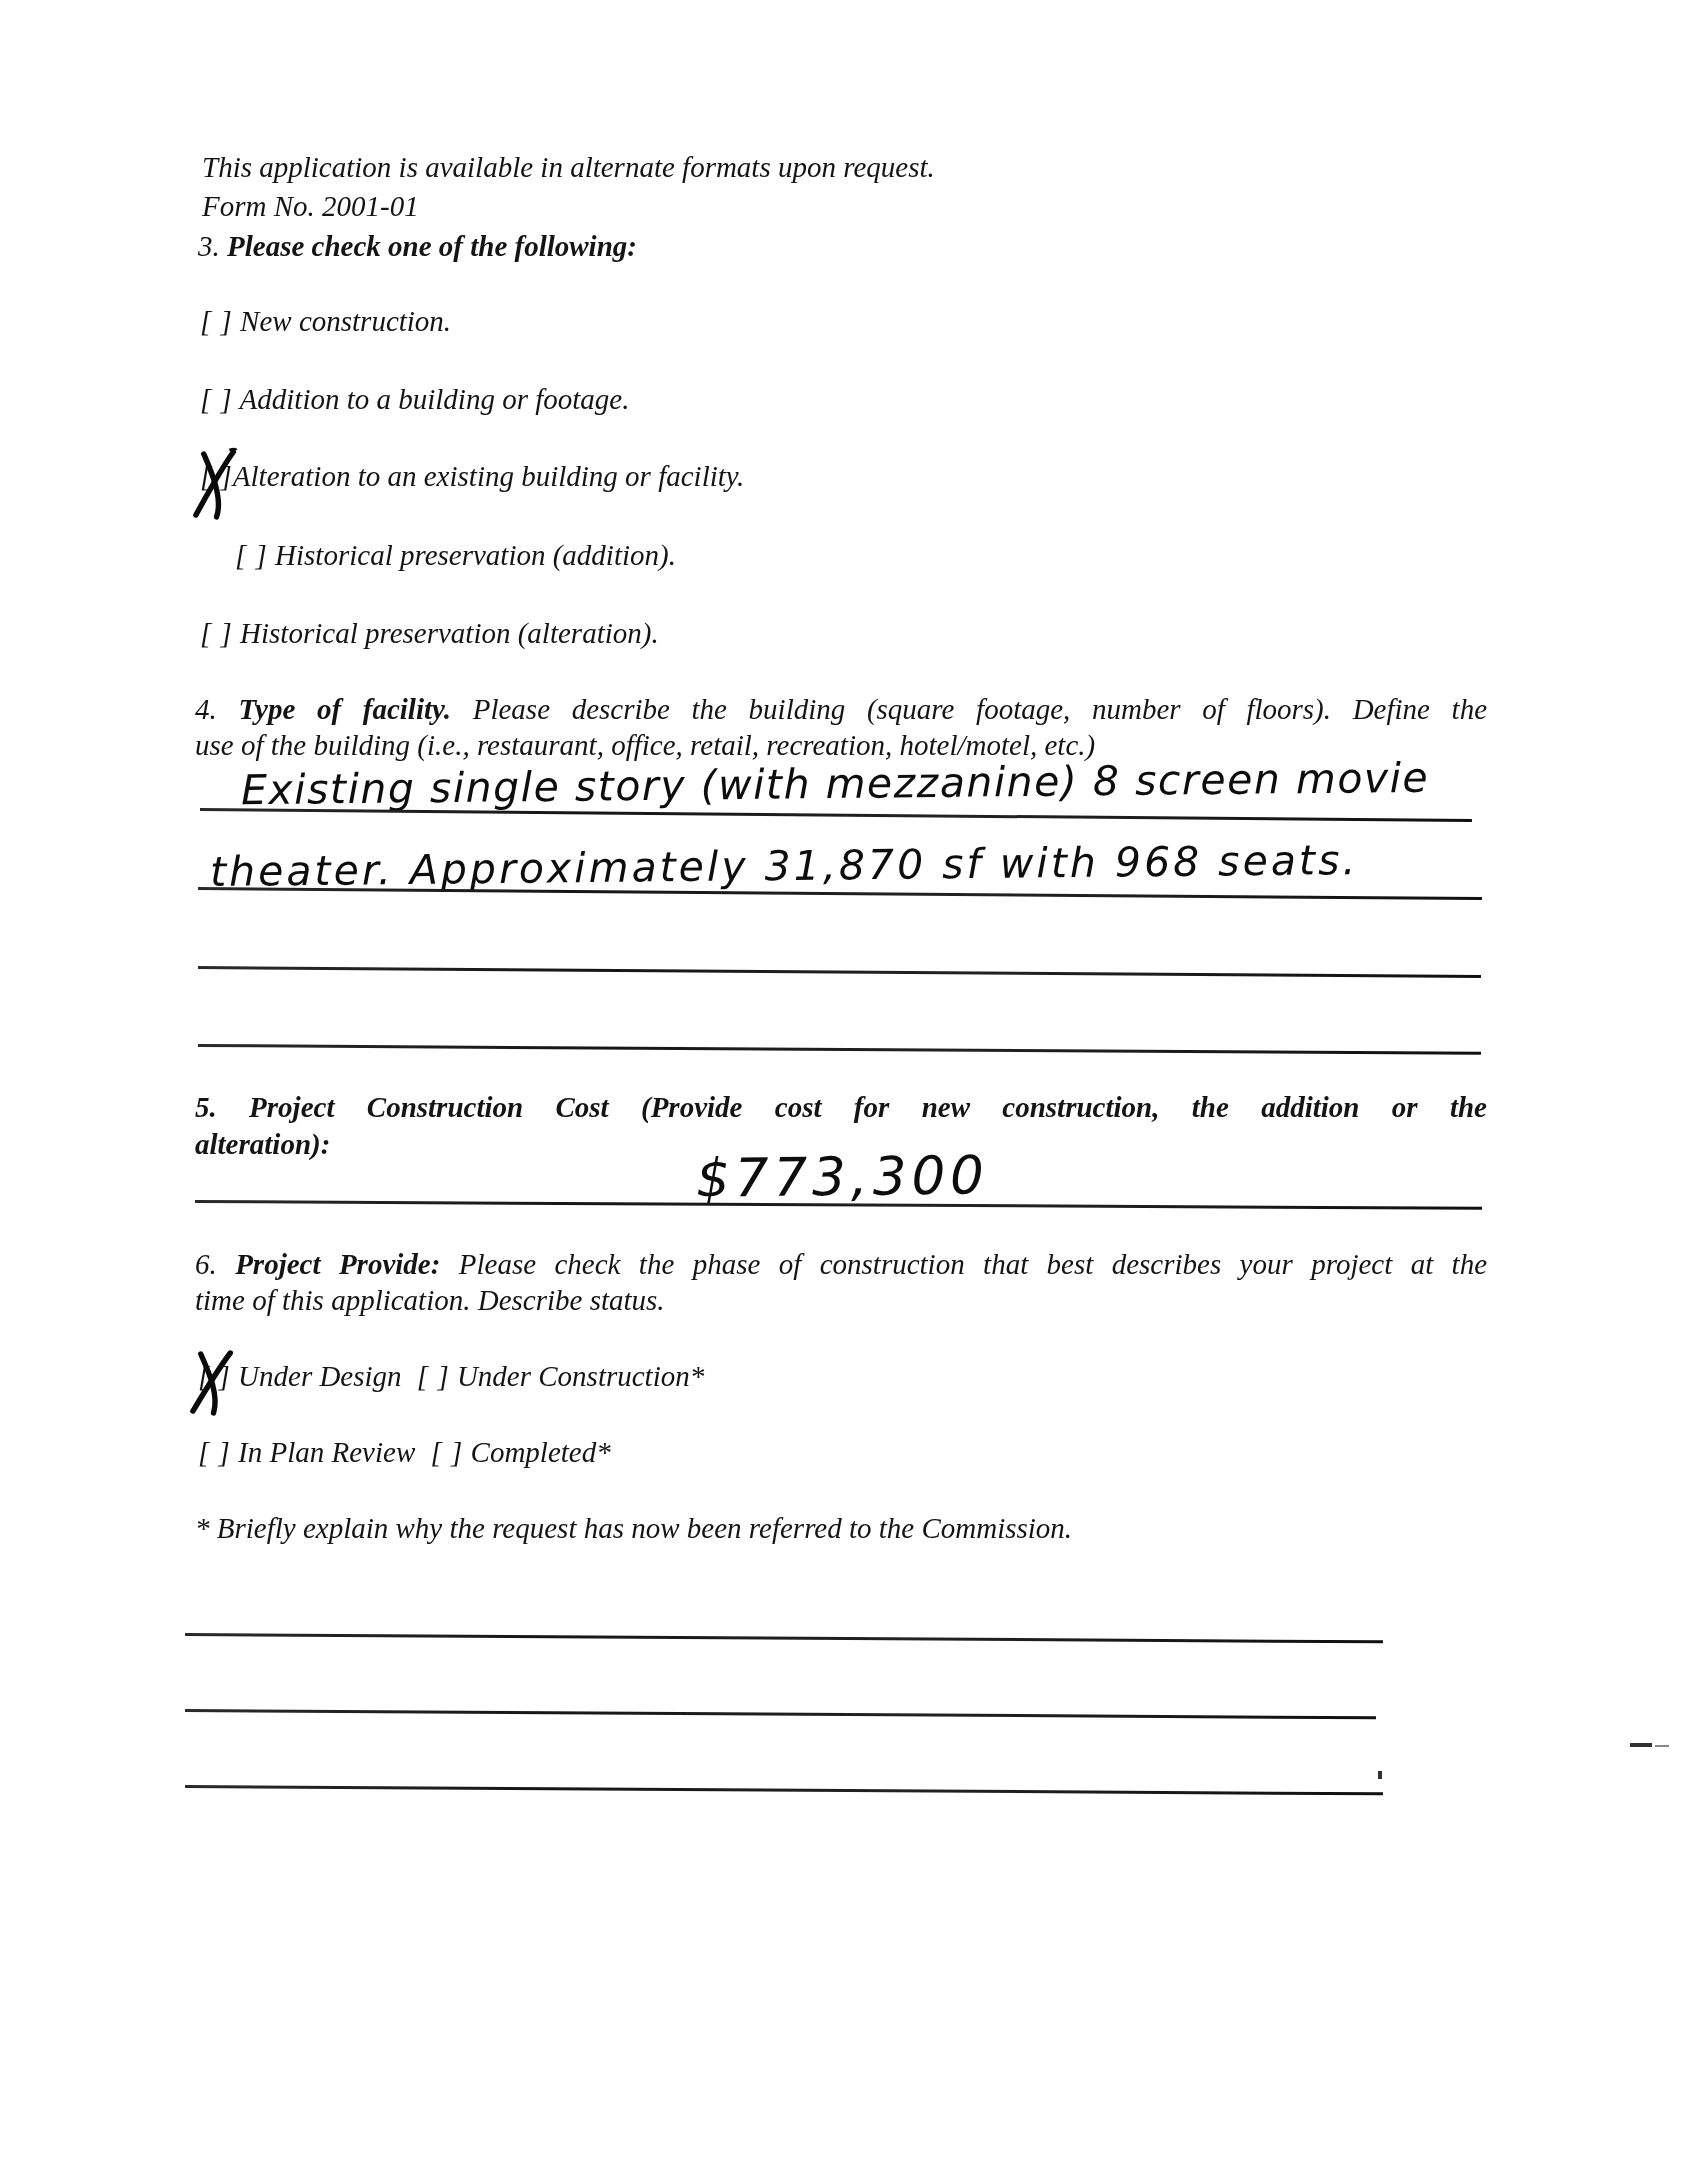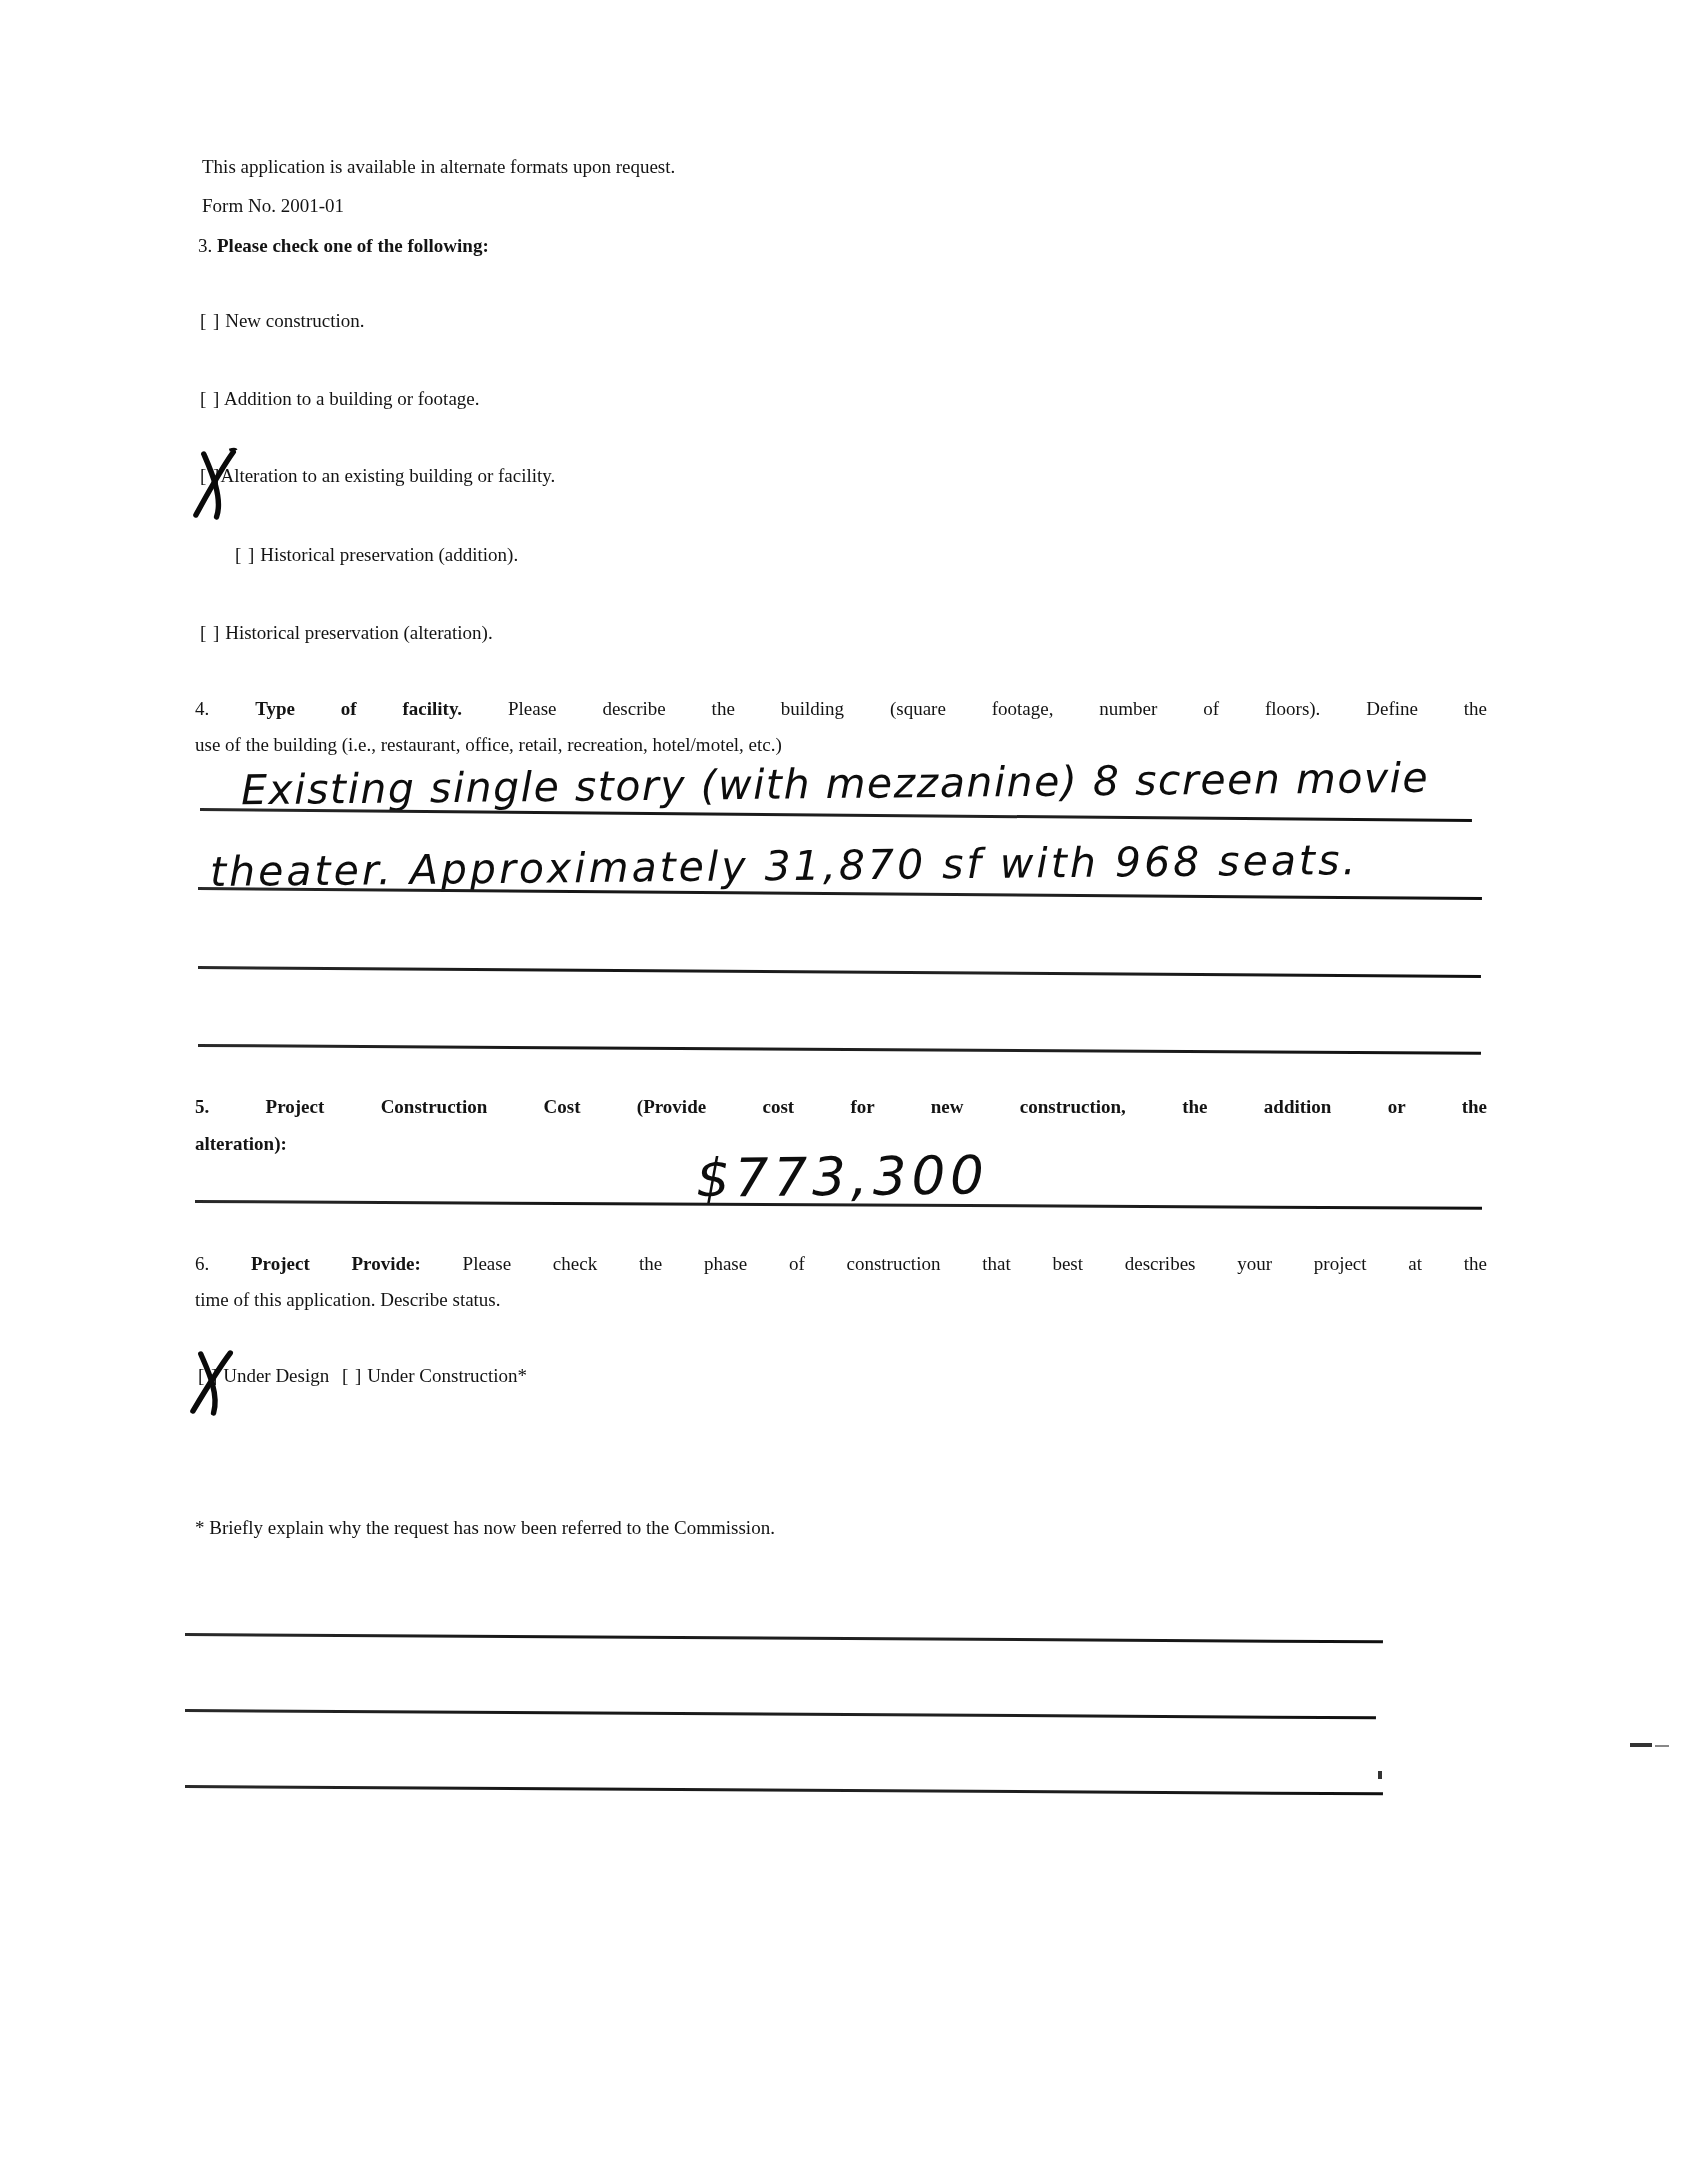--- a/index.html
+++ b/index.html
@@ -6,21 +6,21 @@
   html, body { background: #ffffff; }
   body {
     width: 1683px; height: 2177px;
     position: relative;
     font-family: "Liberation Serif", "DejaVu Serif", serif;
     color: #141414;
     overflow: hidden;
   }
   .page { position: absolute; inset: 0; background: #fff; }
   .abs { position: absolute; }
-  .t { font-size: 19px; line-height: 36px; white-space: nowrap; }
+  .t { font-size: 29px; line-height: 36px; white-space: nowrap; font-style: italic; }
   .b { font-weight: 700; }
   
   .jl { text-align: justify; text-align-last: justify; white-space: normal; }
   
   .box { display: inline-block; position: relative; letter-spacing: 1px; }
   .box .xmark { position: absolute; pointer-events: none; }
   
   .hw {
     font-family: "DejaVu Sans", sans-serif;
     font-style: italic;
@@ -114,20 +114,26 @@
   <div class="abs t" style="left:198px; top:1358px;">
     <span class="box"><span>[ ]</span><svg class="xmark" style="left:-10px; top:-10px;" width="59" height="71" viewBox="0 0 60 72">
         <path d="M13 6 C19 20, 32 46, 26 66" stroke="#0a0a0a" stroke-width="5.5" fill="none" stroke-linecap="round"></path>
         <path d="M43 5 C33 18, 17 44, 5 64" stroke="#0a0a0a" stroke-width="5.5" fill="none" stroke-linecap="round"></path>
       </svg></span>
     <span>Under Design</span>
     <span class="box" style="margin-left:8px;">[ ]</span>
     <span>Under Construction*</span>
   </div>
 
+  <div class="abs t" style="left:198px; top:1434px;">
+    <span class="box">[ ]</span>
+    <span>In Plan Review</span>
+    <span class="box" style="margin-left:8px;">[ ]</span>
+    <span>Completed*</span>
+  </div>
 
   <div class="abs t" style="left:195px; top:1510px;">* Briefly explain why the request has now been referred to the Commission.</div>
 
   <div class="rule" style="left:185px; top:1633px; width:1198px; transform:rotate(0.35deg);"></div>
   <div class="rule" style="left:185px; top:1709px; width:1191px; transform:rotate(0.35deg);"></div>
   <div class="rule" style="left:185px; top:1785px; width:1198px; transform:rotate(0.35deg);"></div>
 
   <div class="artifact" style="left:1630px; top:1743px; width:22px; height:4px;"></div>
   <div class="artifact" style="left:1655px; top:1745px; width:14px; height:2px; background:#888;"></div>
   <div class="artifact" style="left:1378px; top:1771px; width:4px; height:8px;"></div>

